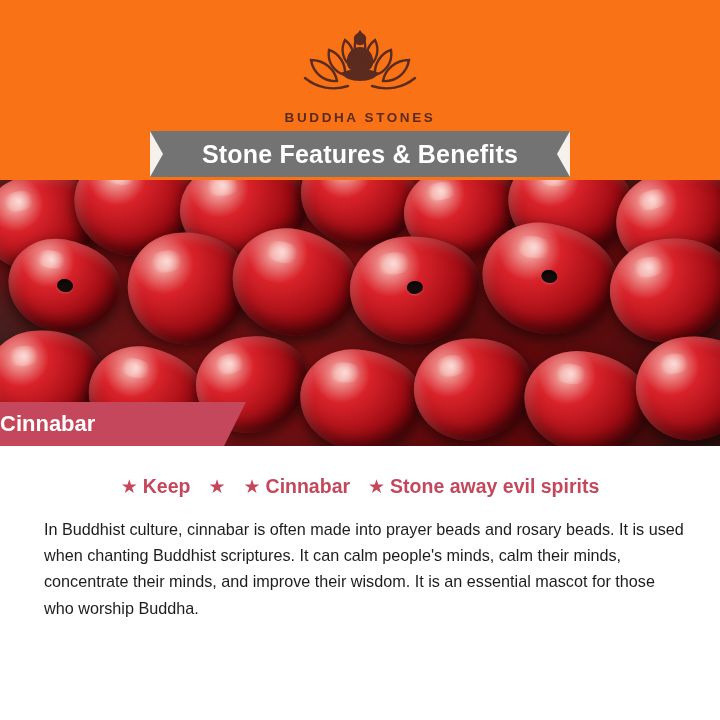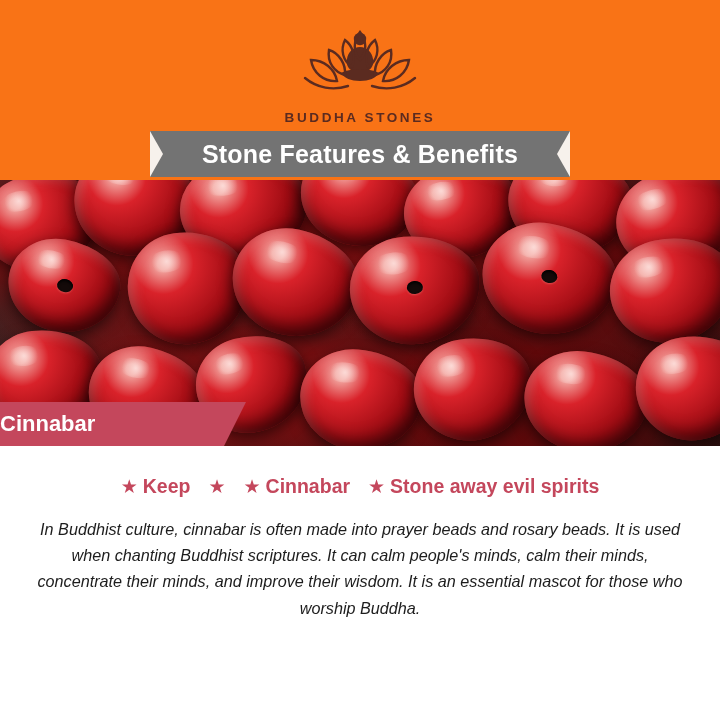--- a/index.html
+++ b/index.html
@@ -215,26 +215,25 @@
     color: #c4475c;
     font-size: 19px;
     line-height: 1;
   }
   .benefit .label {
     color: #c4475c;
     font-size: 19.5px;
     font-weight: 700;
   }
   .paragraph {
-    margin: 18px 32px 0 32px;
+    margin: 18px 32px 0 44px;
     color: #1d1d1d;
     font-size: 16.2px;
     line-height: 1.62;
-    text-align: center;
-    font-style: italic;
+    text-align: left;
   }
 </style>
 </head>
 <body>
 
 <div class="page">
 
   <div class="corner-tl"></div>
   <div class="corner-tr"></div>
   <div class="corner-bl"></div>

